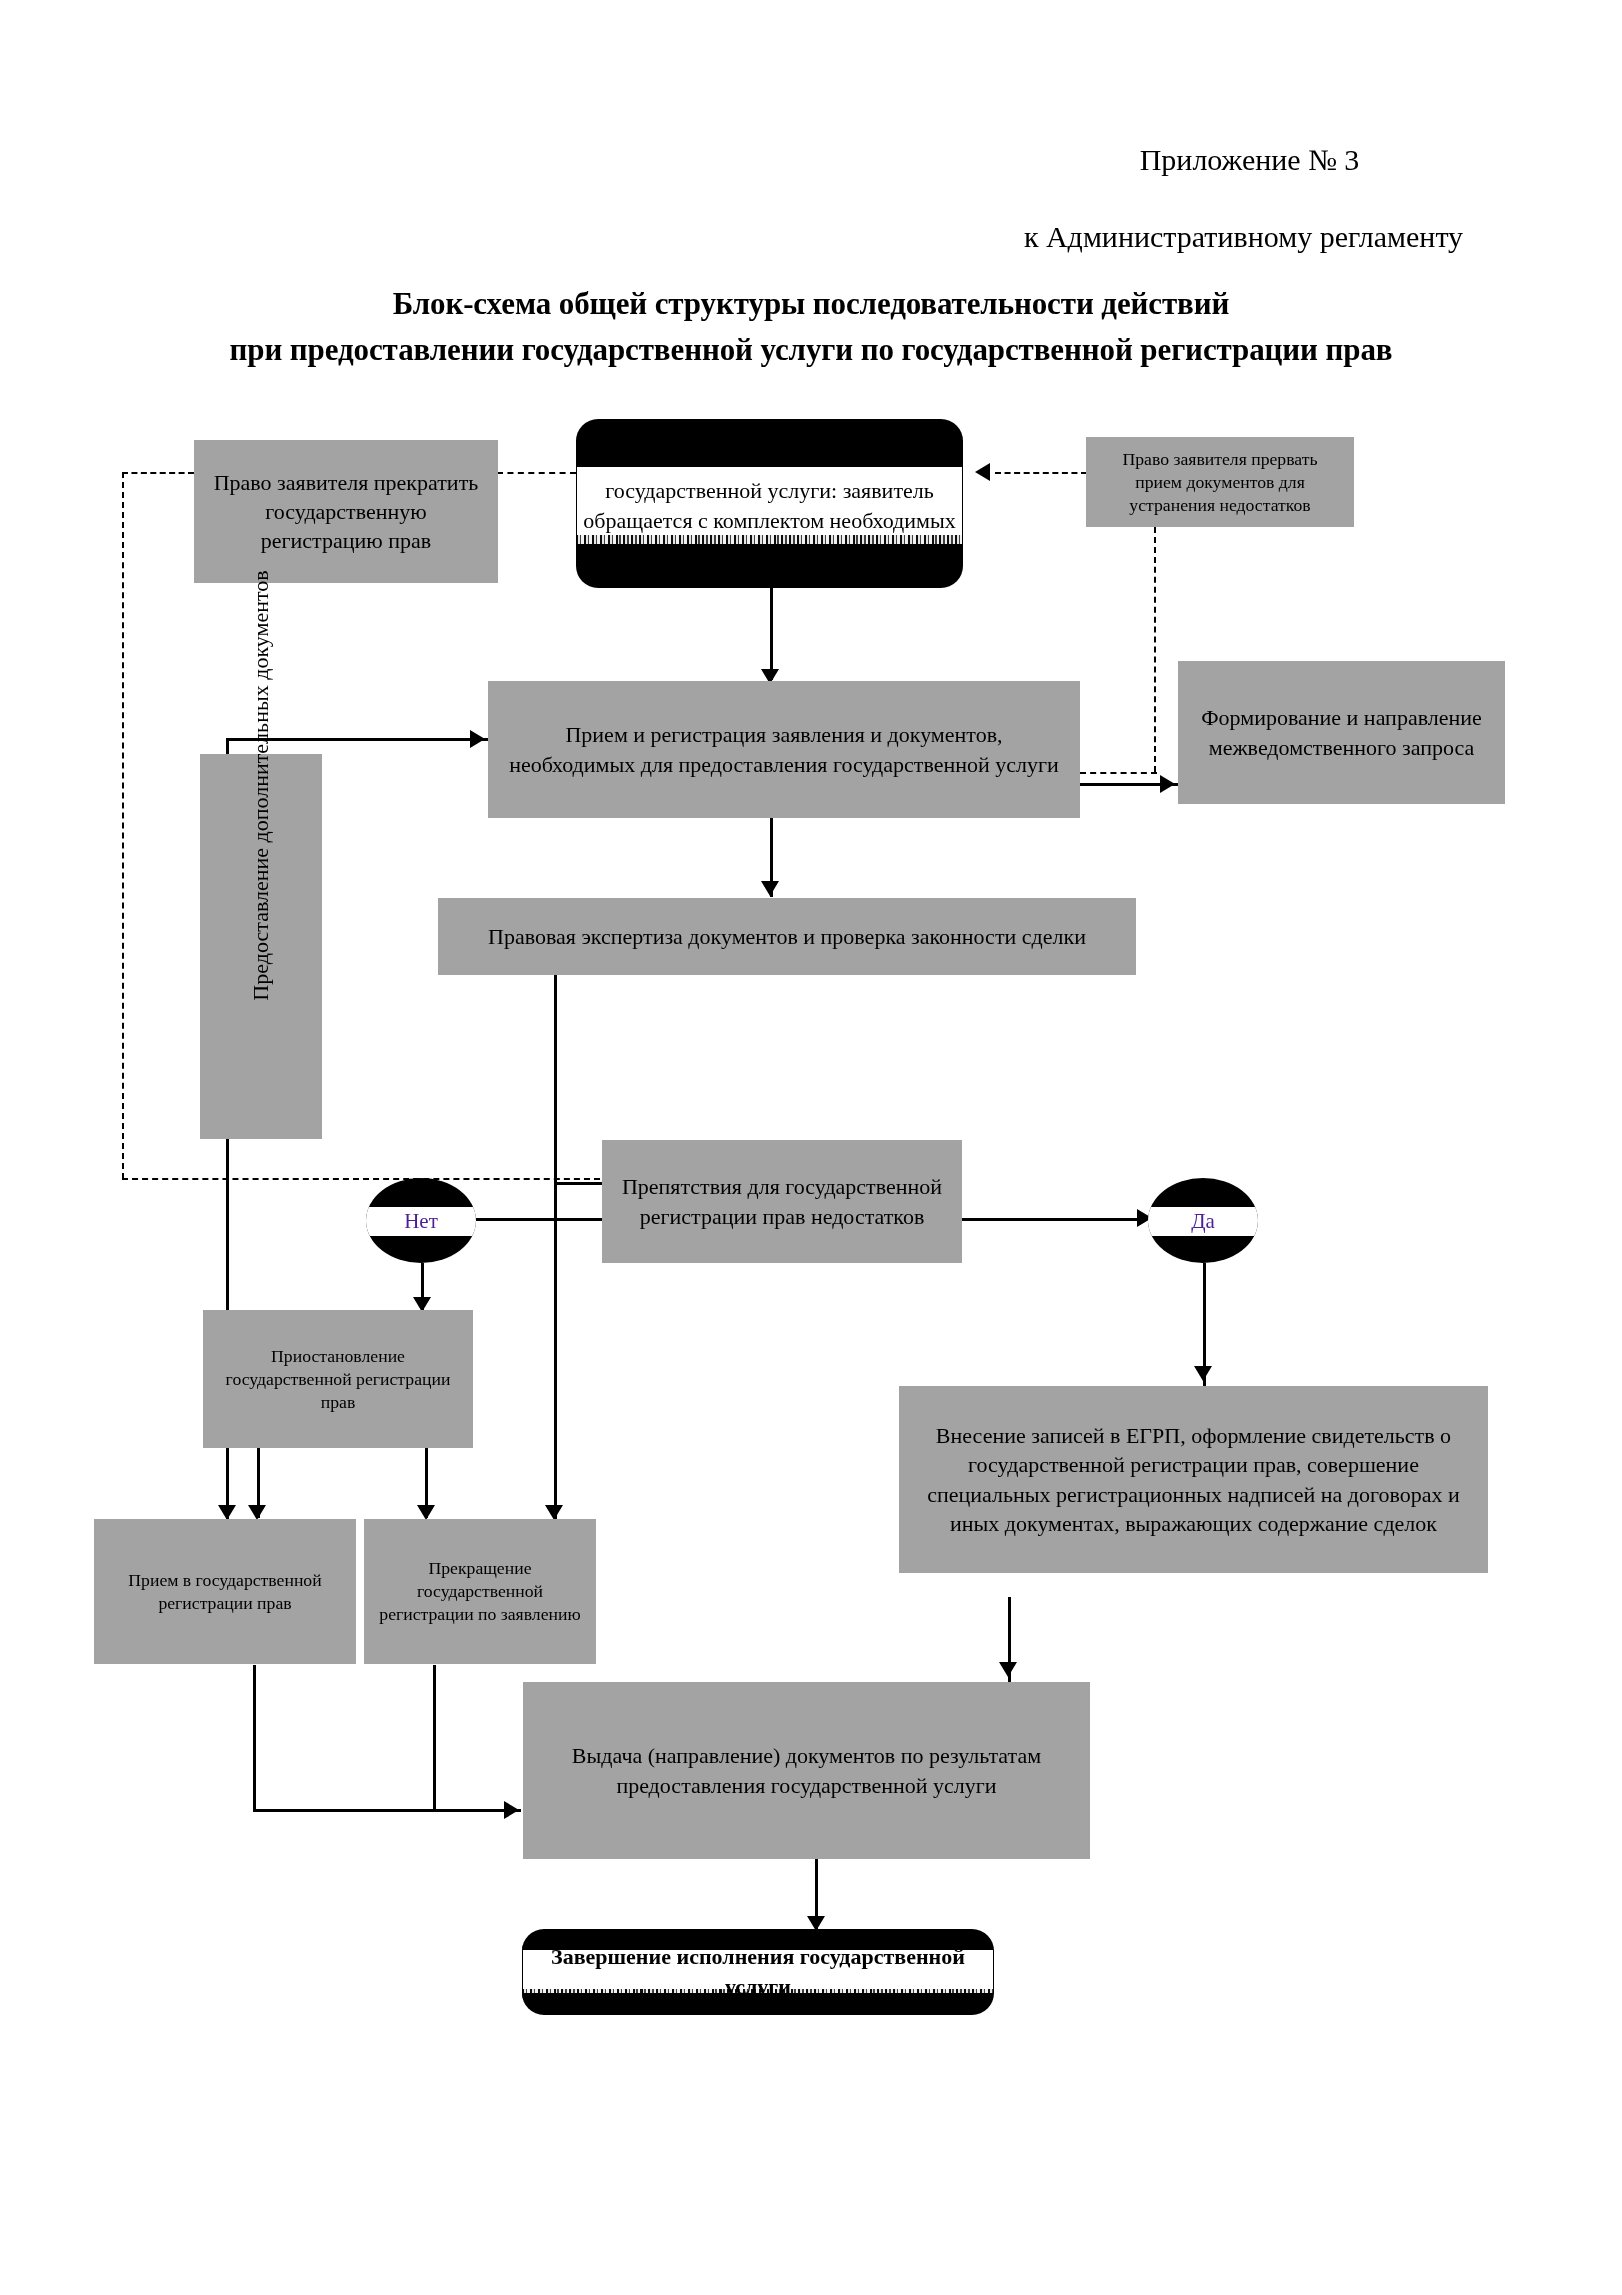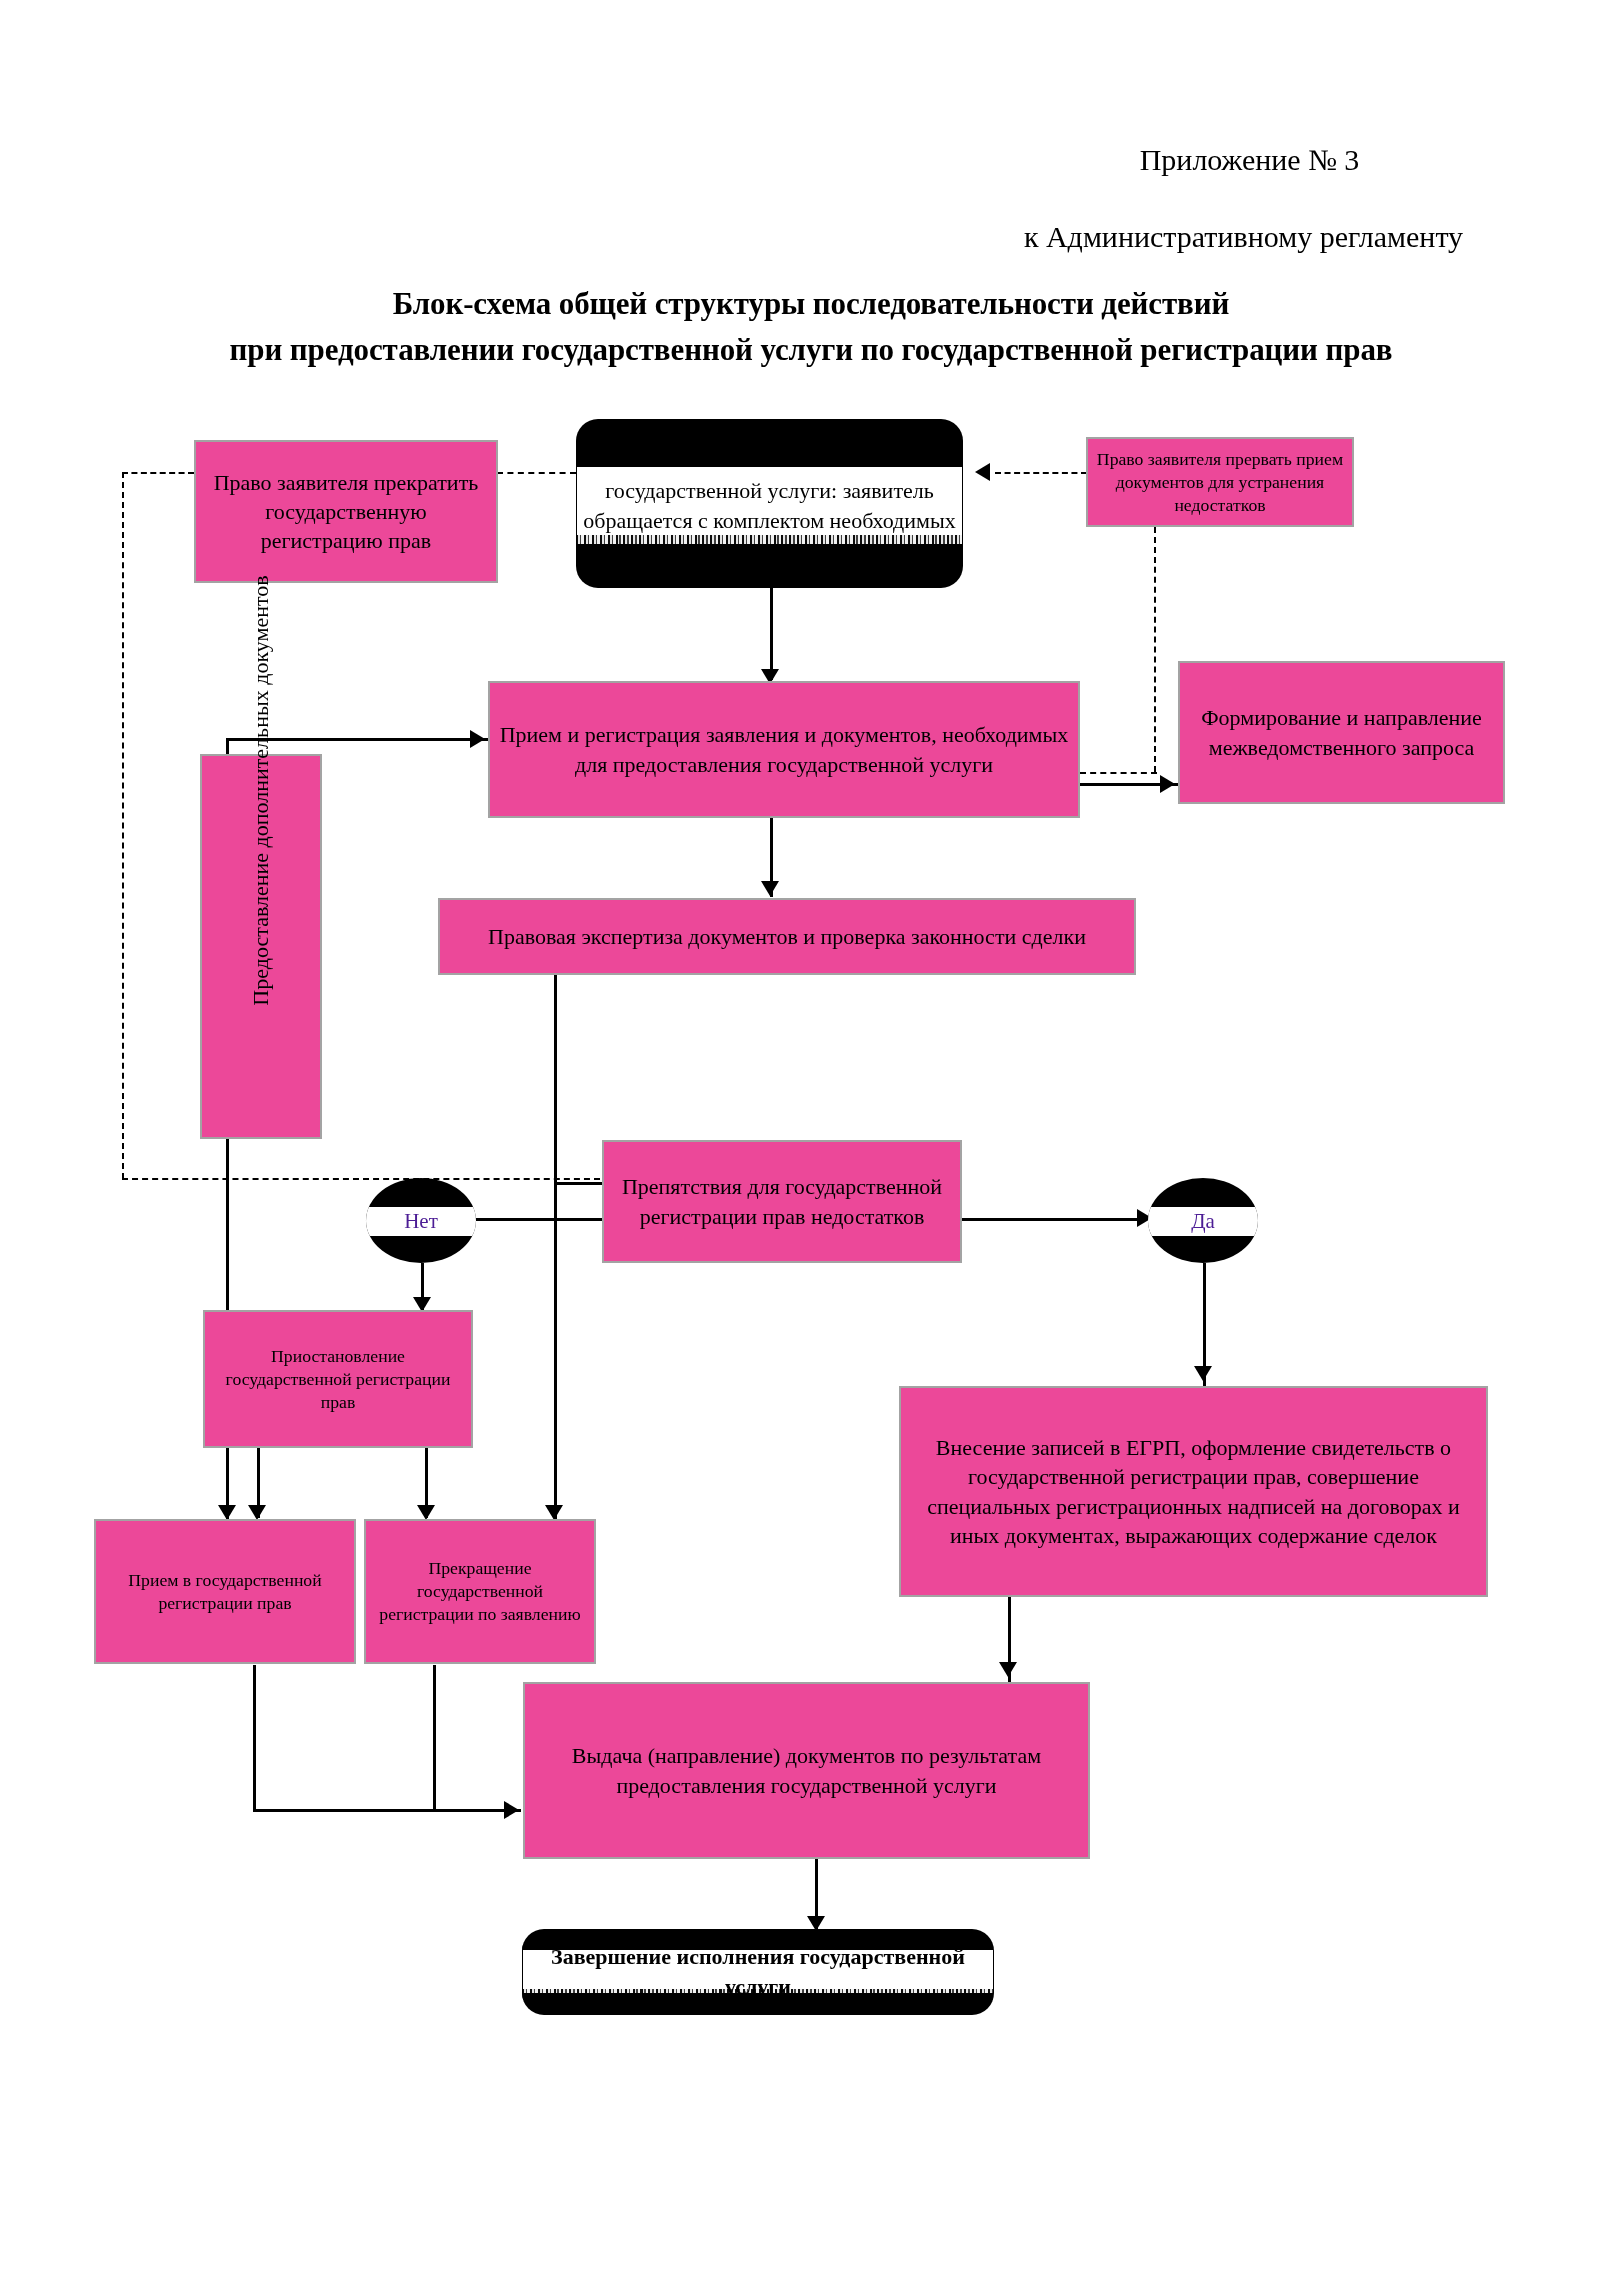--- a/index.html
+++ b/index.html
@@ -40,22 +40,22 @@
     line-height: 1.5;
     letter-spacing: -0.1px;
   }
   #title-line1 { top: 281px; }
   #title-line2 { top: 327px; }
 
   
   .node {
     position: absolute;
     box-sizing: border-box;
-    border: 2px solid #a3a3a3;
-    background: #ec4899;
+    border: 7px solid #a3a3a3;
+    background: #a3a3a3;
     display: flex;
     align-items: center;
     justify-content: center;
     text-align: center;
     font-size: 22px;
     line-height: 1.33;
     padding: 3.9px 6.5px;
   }
   .node .txt { display: block; width: 100%; }
 
@@ -286,21 +286,21 @@
   </div>
 
   <div class="node small" id="n-refusal" style="left:94px; top:1519px; width:262px; height:145px;">
     <span class="txt">Прием в государственной регистрации прав</span>
   </div>
 
   <div class="node small" id="n-termination" style="left:364px; top:1519px; width:232px; height:145px;">
     <span class="txt">Прекращение государственной регистрации по заявлению</span>
   </div>
 
-  <div class="node" id="n-egrp" style="left:899px; top:1386px; width:589px; height:211px;font-family:Liberation Serif, serif;">
+  <div class="node" id="n-egrp" style="left:899px; top:1386px; width:589px; height:187px;font-family:Liberation Serif, serif;">
     <span class="txt">Внесение записей в ЕГРП, оформление свидетельств о государственной регистрации прав, совершение специальных регистрационных надписей на договорах и иных документах, выражающих содержание сделок</span>
   </div>
 
   <div class="node" id="n-issue" style="left:523px; top:1682px; width:567px; height:177px;">
     <span class="txt">Выдача (направление) документов по результатам предоставления государственной услуги</span>
   </div>
 
   <div class="term" id="n-end" style="left:522px; top:1929px; width:472px; height:86px;font-weight:bold;">
     <div class="speckle-top" style="top:15.7px;"></div>
     <div class="band" style="top:21px; height:43px;">Завершение исполнения государственной услуги</div>

